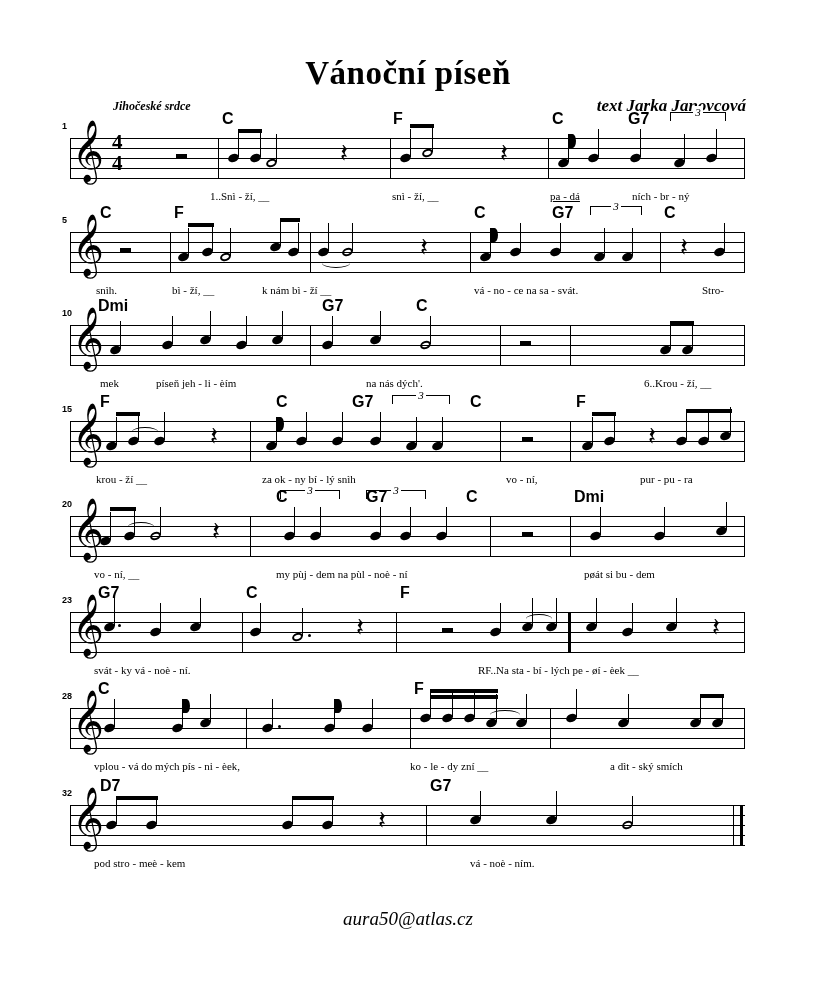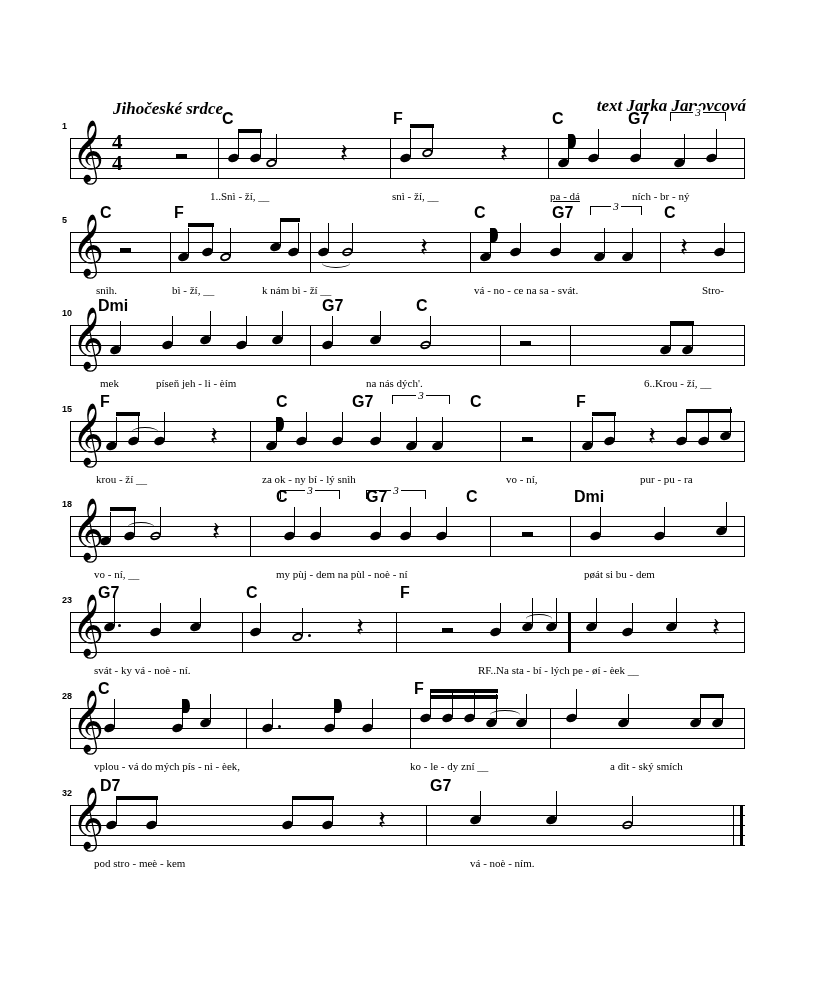--- a/index.html
+++ b/index.html
@@ -28,21 +28,21 @@
     font-weight: bold;
     letter-spacing: 0.5px;
     color: #000;
   }
   .composer {
     position: absolute;
     top: 99px;
     left: 113px;
     font-family: "Liberation Serif", serif;
     font-style: italic;
-    font-size: 17px;
+    font-size: 12px;
     font-weight: bold;
     color: #000;
   }
   .lyricist {
     position: absolute;
     top: 96px;
     right: 70px;
     font-family: "Liberation Serif", serif;
     font-style: italic;
     font-size: 17px;
@@ -241,20 +241,21 @@
     font-size: 11px;
     color: #000;
     white-space: nowrap;
   }
 </style>
 </head>
 <body>
 
 <div class="page">
 
+  <div class="title">Vánoční píseň</div>
   <div class="composer">Jihočeské srdce</div>
   <div class="lyricist">text Jarka Janovcová</div>
 
   <div class="system" style="top:138px;">
     <div class="staff">
       <div class="line"></div>
       <div class="line"></div>
       <div class="line"></div>
       <div class="line"></div>
       <div class="line"></div>
@@ -506,21 +507,21 @@
   </div>
 
   <div class="system" style="top:516px;">
     <div class="staff">
       <div class="line"></div>
       <div class="line"></div>
       <div class="line"></div>
       <div class="line"></div>
       <div class="line"></div>
     </div>
-    <div class="measnum">18</div>
+    <div class="measnum">20</div>
     <div class="clef">𝄞</div>
 
     <div class="barline" style="left:0px;"></div>
     <div class="barline" style="left:180px;"></div>
     <div class="barline" style="left:420px;"></div>
     <div class="barline" style="left:500px;"></div>
     <div class="barline" style="left:674px;"></div>
 
     <div class="chord" style="left:206px;">C</div>
     <div class="chord" style="left:296px;">G7</div>
@@ -720,13 +721,14 @@
     <div class="stem" style="left:486px;top:-14px;"></div>
     <div class="note hollow" style="left:552px;top:16px;"></div>
     <div class="stem" style="left:562px;top:-9px;"></div>
 
     <div class="lyrics">
       <div class="lyric" style="left:24px;">pod stro - meè - kem</div>
       <div class="lyric" style="left:400px;">vá - noè - ním.</div>
     </div>
   </div>
 
+  <div class="email">aura50@atlas.cz</div>
 </div>
 
 </body></html>

